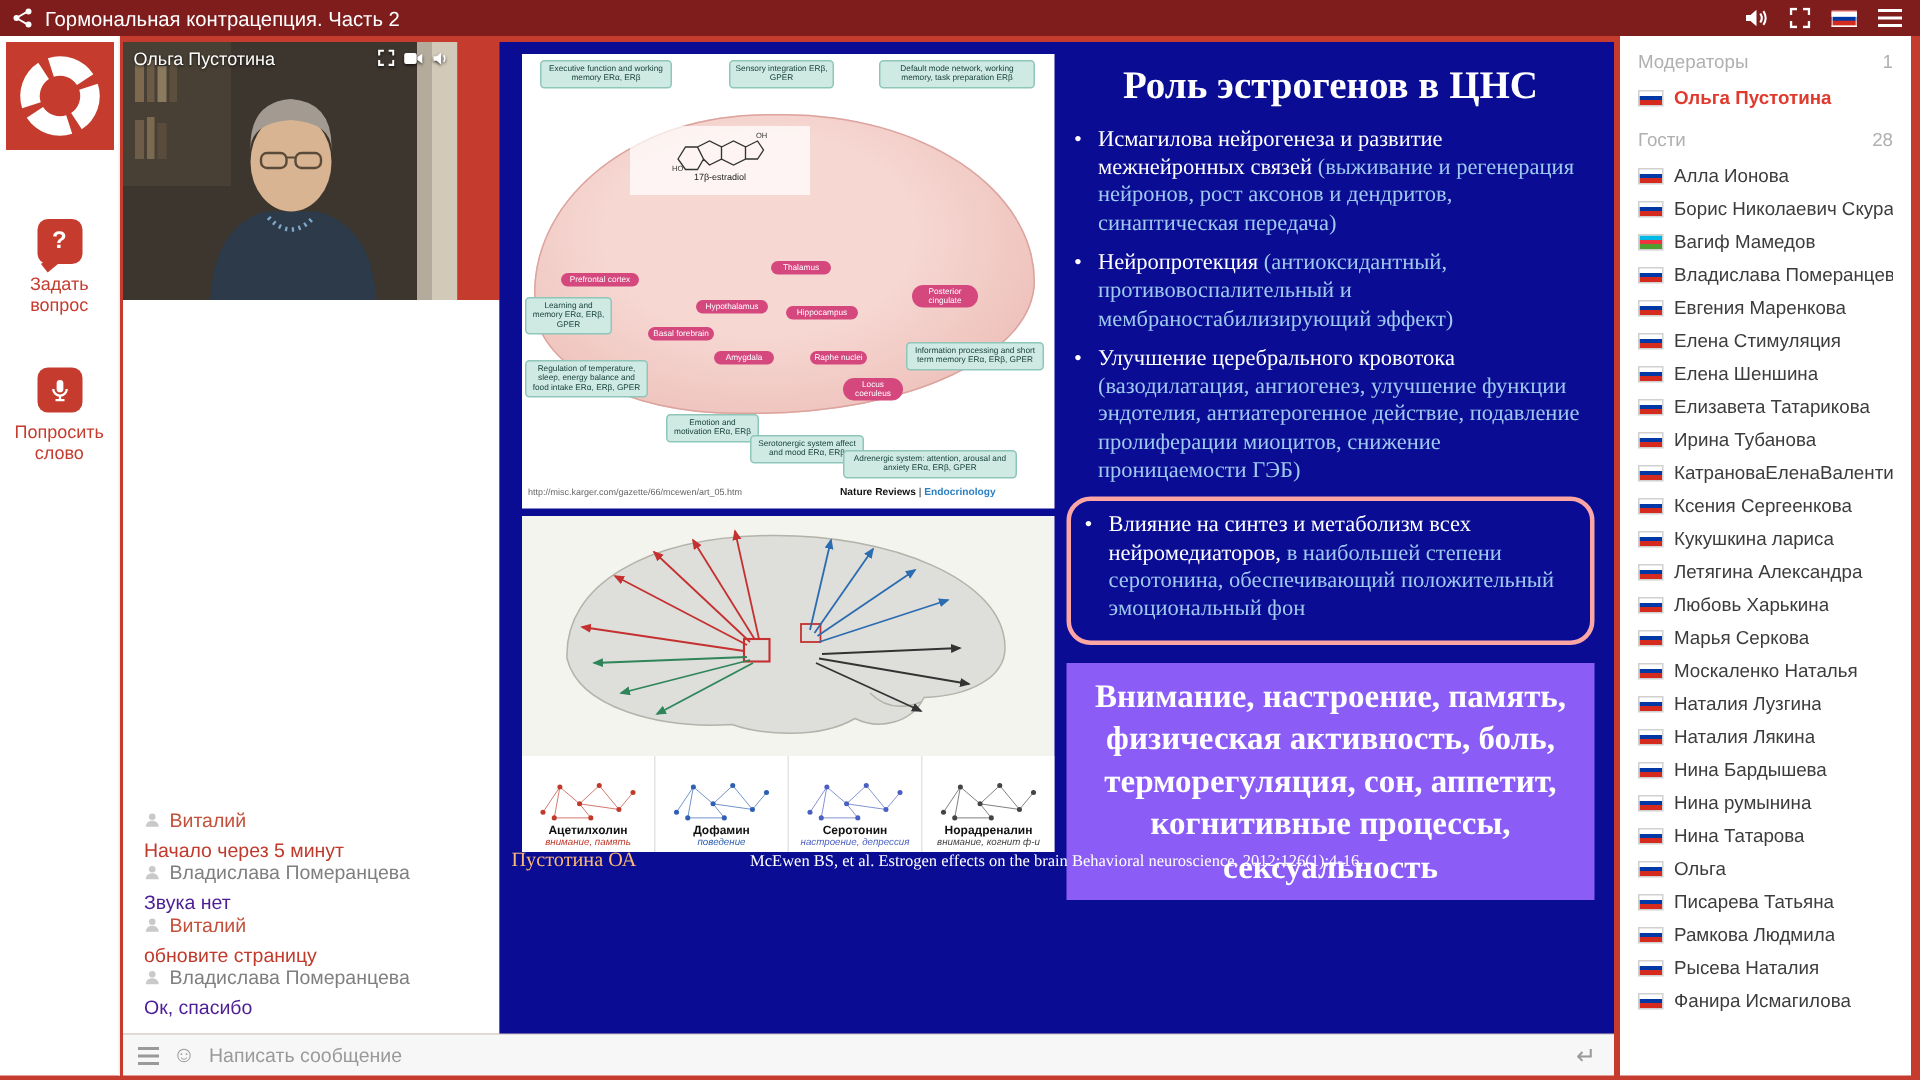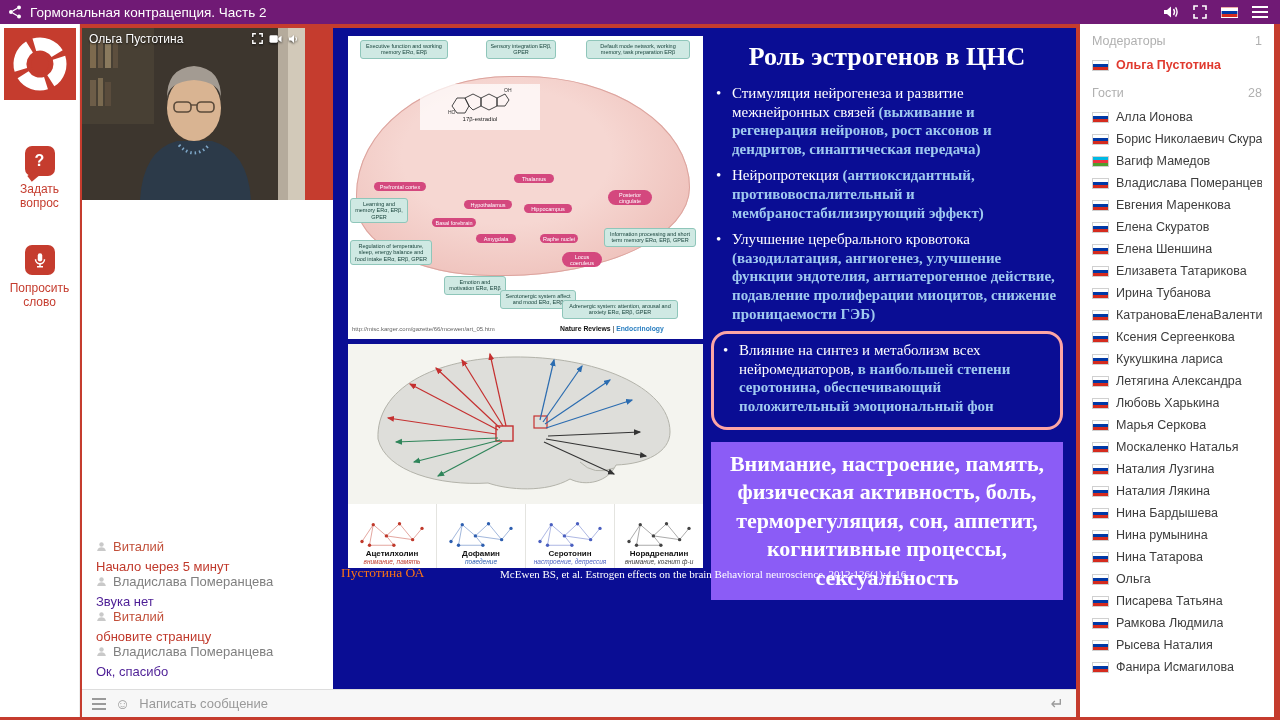--- a/index.html
+++ b/index.html
@@ -1,20 +1,20 @@
 <!DOCTYPE html>
 <html><head>
 <meta charset="utf-8">
 <style>
   * { margin:0; padding:0; box-sizing:border-box; }
   html,body { width:1280px; height:720px; overflow:hidden; }
   body { background:#c53c2e; font-family:"Liberation Sans", sans-serif; position:relative; }
 
   
-  .topbar { position:absolute; left:0; top:0; width:1280px; height:24px; background:#701a75;
+  .topbar { position:absolute; left:0; top:0; width:1280px; height:24px; background:#7f1d1d;
             display:flex; align-items:center; color:#fff; padding:0 8px; }
   .tb-title { font-size:13.5px; margin-left:8px; flex:1; white-space:nowrap; }
   .tb-right { display:flex; align-items:center; gap:14px; margin-right:4px; }
   .burger { display:flex; flex-direction:column; gap:3px; cursor:pointer; }
   .burger i { display:block; width:16px; height:2px; background:#fff; }
   .burger.gray i { background:#9a9a9a; width:14px; }
   .flag { display:inline-block; width:17px; height:11px; border:1px solid #d0d0d0; }
   .flag.ru { background:linear-gradient(to bottom,#fff 0 33%,#0039a6 33% 66%,#d52b1e 66% 100%); }
   .flag.az { background:linear-gradient(to bottom,#00b9e4 0 33%,#ef3340 33% 66%,#509e2f 66% 100%); }
   .tbflag { border-color:rgba(255,255,255,.6); }
@@ -60,26 +60,26 @@
 
   
   .slide { position:absolute; left:333px; top:28px; width:743px; height:661px; background:#0a0d94;
            font-family:"Liberation Serif", serif; color:#fff; }
   .slide-title { position:absolute; left:378px; top:14px; width:352px; text-align:center;
                  font-size:26px; font-weight:bold; }
   .slide-right { position:absolute; left:378px; top:56px; width:352px; }
   .bullets { list-style:none; }
   .bullets li, .bullet-line { position:relative; padding-left:21px; font-size:15px; line-height:1.24; margin-bottom:8px; }
   .bullets li::before, .bullet-line::before { content:"•"; position:absolute; left:5px; top:0; }
-  .b-sub { color:#9fc9ef;font-weight:bold; }
+  .b-sub { color:#9fc9ef; }
   .boxed-bullet { border:3px solid #fca5a5; border-radius:16px; padding:7px 8px 3px 4px; margin-top:2px; }
   .pink-box { margin-top:12px; background:#8b5cf6; padding:8px 8px; text-align:center;
               font-size:22px; font-weight:bold; line-height:1.3; }
   .citation { position:absolute; left:0; top:540px; width:100%; text-align:center; font-size:11px; color:#fff; }
-  .watermark { position:absolute; left:8px; top:537px; font-size:13.5px; color:#f97316; }
+  .watermark { position:absolute; left:8px; top:537px; font-size:13.5px; color:#fdba74; }
 
   
   .fig-top { position:absolute; left:15px; top:8px; width:355px; height:303px; background:#fff; overflow:hidden;
              font-family:"Liberation Sans", sans-serif; }
   .brain { position:absolute; left:8px; top:40px; width:334px; height:200px; background:
            radial-gradient(ellipse at 45% 40%, #f6d7d2 0 40%, #efc3bd 75%, #e5aca6 100%);
            border-radius:48% 52% 58% 42% / 62% 58% 46% 38%; box-shadow:inset 0 0 0 1px #dca49e; }
   .tealbox { position:absolute; background:#cfe9e3; border:1px solid #8fc6ba; border-radius:3px;
              font-size:5.5px; line-height:1.15; color:#143f37; text-align:center; padding:2px; }
   .region { position:absolute; background:#d4487e; color:#fff; border-radius:9px; font-size:5.5px;
@@ -446,21 +446,21 @@
           </svg>
           <div class="p-name">Норадреналин</div>
           <div class="p-sub" style="color:#444444">внимание, когнит ф-и</div>
         </div>
       </div>
   </div>
 
   <div class="slide-title">Роль эстрогенов в ЦНС</div>
   <div class="slide-right">
     <ul class="bullets">
-        <li><span class="b-main">Стимуляция нейрогенеза и развитие межнейронных связей </span><span class="b-sub">(выживание и регенерация нейронов, рост аксонов и дендритов, синаптическая передача)</span></li>
+        <li><span class="b-main">Исмагилова нейрогенеза и развитие межнейронных связей </span><span class="b-sub">(выживание и регенерация нейронов, рост аксонов и дендритов, синаптическая передача)</span></li>
         <li><span class="b-main">Нейропротекция </span><span class="b-sub">(антиоксидантный, противовоспалительный и мембраностабилизирующий эффект)</span></li>
         <li><span class="b-main">Улучшение церебрального кровотока </span><span class="b-sub">(вазодилатация, ангиогенез, улучшение функции эндотелия, антиатерогенное действие, подавление пролиферации миоцитов, снижение проницаемости ГЭБ)</span></li>
       </ul>
     <div class="boxed-bullet">
       <div class="bullet-line">
         <span class="b-main">Влияние на синтез и метаболизм всех нейромедиаторов,</span>
         <span class="b-sub">в наибольшей степени серотонина, обеспечивающий положительный эмоциональный фон</span>
       </div>
     </div>
     <div class="pink-box">Внимание, настроение, память, физическая активность, боль, терморегуляция, сон, аппетит, когнитивные процессы, сексуальность</div>
@@ -499,21 +499,21 @@
       <div class="p-row">
         <span class="flag small ru"></span>
         <span class="p-name2">Владислава Померанцева</span>
       </div>
       <div class="p-row">
         <span class="flag small ru"></span>
         <span class="p-name2">Евгения Маренкова</span>
       </div>
       <div class="p-row">
         <span class="flag small ru"></span>
-        <span class="p-name2">Елена Скуратов</span>
+        <span class="p-name2">Елена Стимуляция</span>
       </div>
       <div class="p-row">
         <span class="flag small ru"></span>
         <span class="p-name2">Елена Шеншина</span>
       </div>
       <div class="p-row">
         <span class="flag small ru"></span>
         <span class="p-name2">Елизавета Татарикова</span>
       </div>
       <div class="p-row">

